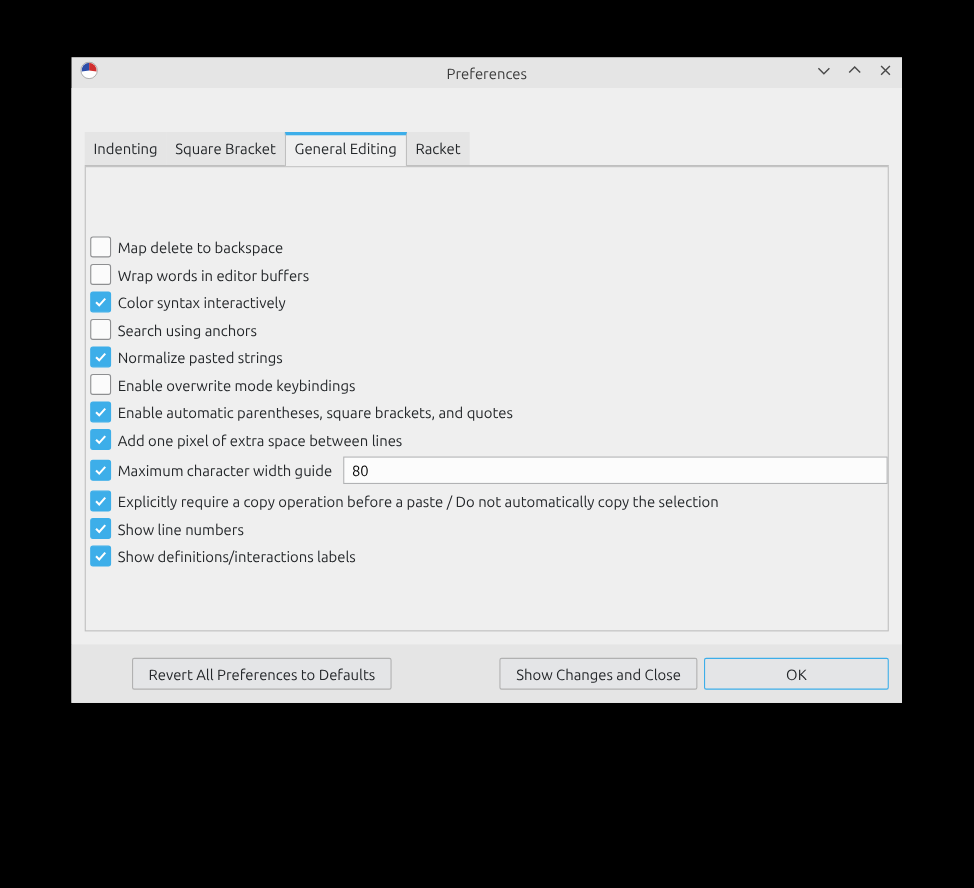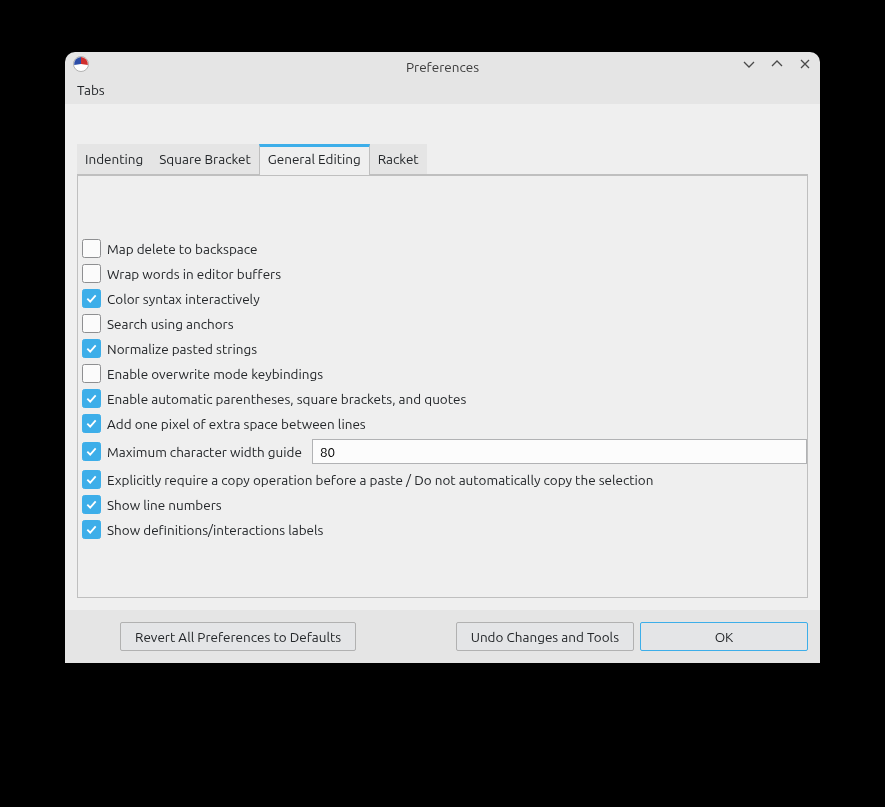--- a/index.html
+++ b/index.html
@@ -16,21 +16,20 @@
       height: 807px;
     }
     .window {
       position: absolute;
       left: 65px;
       top: 52px;
       width: 755px;
       background: #e5e5e5;
       display: flex;
       flex-direction: column;
-      border-radius: 10px;
     }
     .titlebar {
       position: relative;
       height: 28px;
       display: flex;
       align-items: center;
       border-bottom: 0;
     }
     .titlebar-icon {
       position: absolute;
@@ -208,23 +207,20 @@
             </svg>
         </span>
         <span>
           <svg viewBox="0 0 14 14">
               <path d="M3 3 L11 11 M11 3 L3 11" fill="none" stroke="#4a4a4a" stroke-width="1.3"></path>
             </svg>
         </span>
       </div>
     </div>
 
-    <div class="menubar">
-      <span>Tabs</span>
-    </div>
 
 
     <div class="content-area">
       <div class="subtabs" id="sub-tabs">
           <div class="subtab">Indenting</div>
           <div class="subtab">Square Bracket</div>
           <div class="subtab active">General Editing</div>
           <div class="subtab">Racket</div>
         </div>
       <div class="panel" id="options-panel">
@@ -308,18 +304,18 @@
               </svg>
             </span>
             <span class="opt-label">Show definitions/interactions labels</span>
           </div>
         </div>
     </div>
 
     <div class="button-row">
       <span class="btn" style="min-width:auto;margin-left:43px;">Revert All Preferences to Defaults</span>
       <span class="spacer"></span>
-      <span class="btn" style="min-width:auto;">Undo Changes and Tools</span>
+      <span class="btn" style="min-width:auto;">Show Changes and Close</span>
       <span class="btn ok">OK</span>
     </div>
 
   </div>
 </div>
 
 </body></html>

